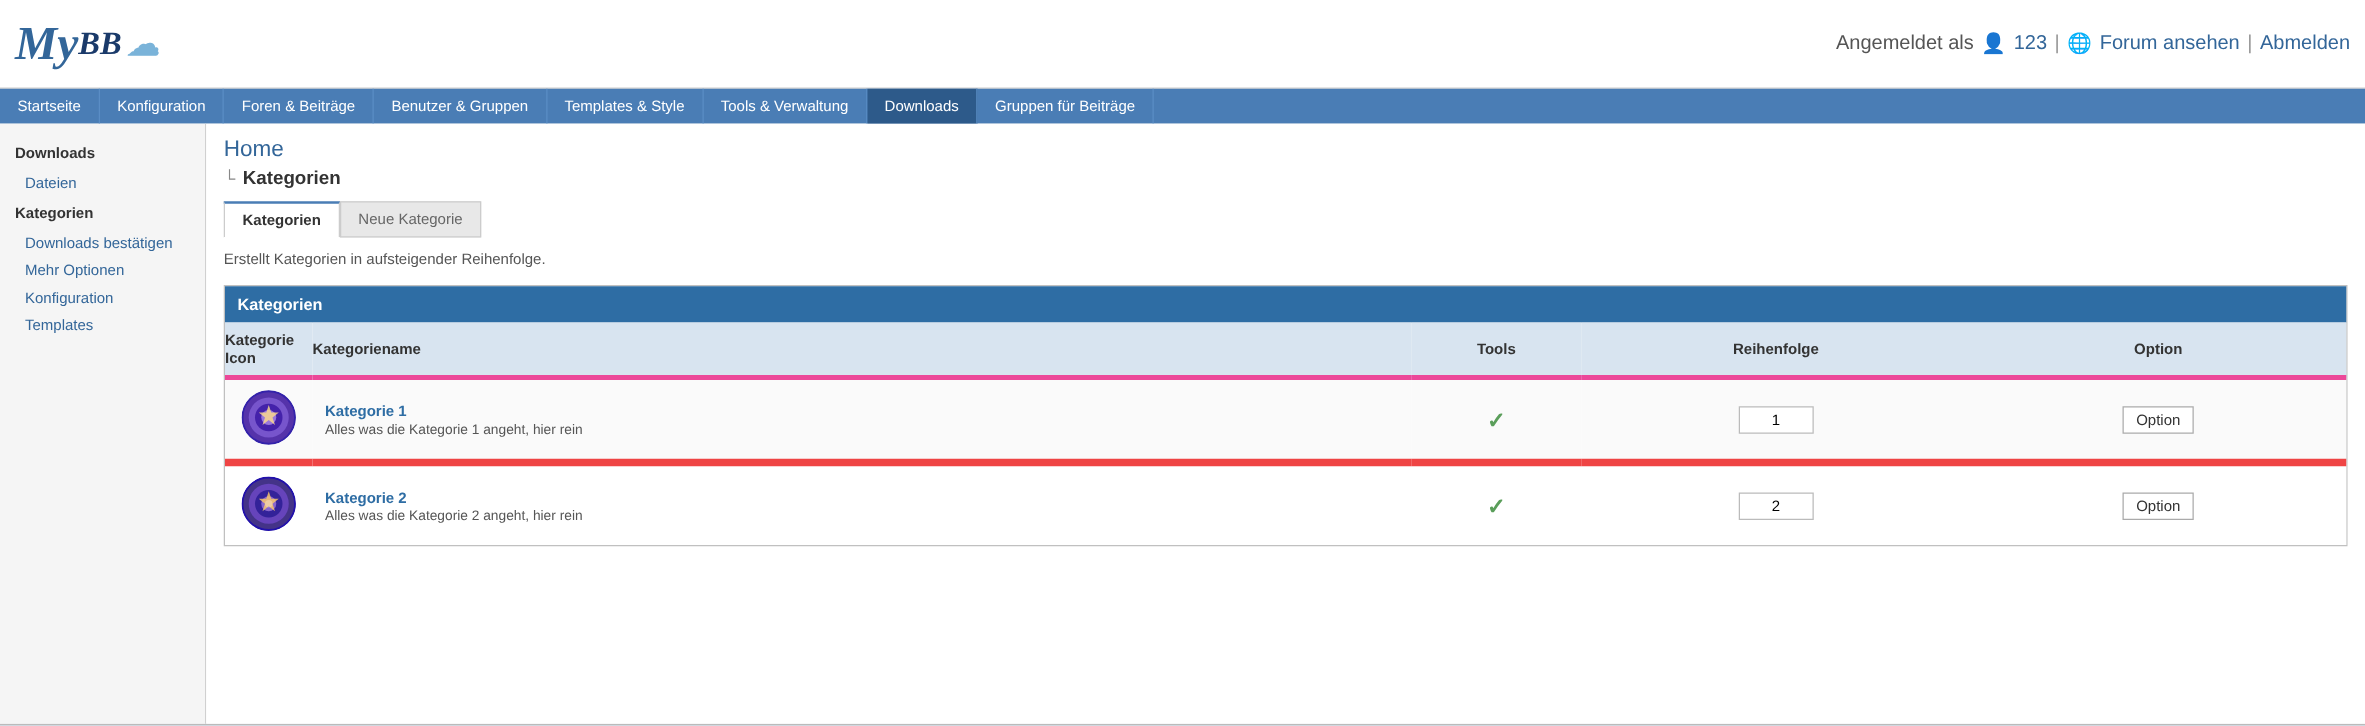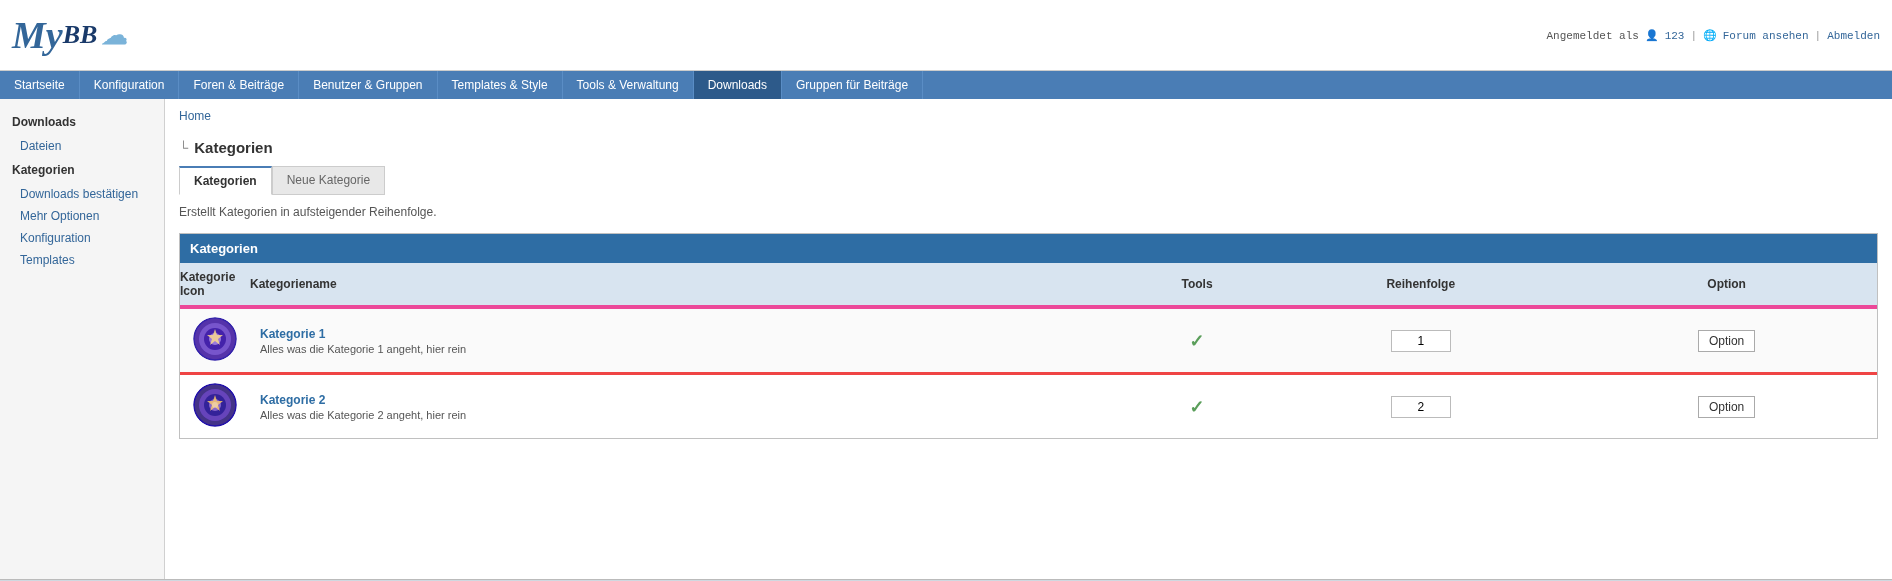--- a/index.html
+++ b/index.html
@@ -1,42 +1,42 @@
 <!DOCTYPE html>
 <html><head>
   <meta charset="utf-8">
   <style>
     * { margin: 0; padding: 0; box-sizing: border-box; }
     body { font-family: Verdana, Arial, sans-serif; font-size: 12px; background: #e8e8e8; min-width: 1892px; }
 
     
     #header { background: white; padding: 8px 12px; border-bottom: 1px solid #ccc; display: flex; align-items: center; justify-content: space-between; height: 71px; }
     #logo { font-size: 36px; font-weight: bold; font-style: italic; color: #336699; font-family: Georgia, serif; display: flex; align-items: center; }
-    #header-right { font-size: 11px; color: #555; display: flex; align-items: flex-end; gap: 6px; font-family: Liberation Mono, monospace; }
+    #header-right { font-size: 16px; color: #555; display: flex; align-items: center; gap: 6px; }
     #header-right a { color: #336699; text-decoration: none; }
 
     
     #navbar { background: #4a7db5; display: flex; align-items: stretch; height: 28px; }
     #navbar .nav-item { color: white; padding: 0 14px; display: flex; align-items: center; font-size: 12px; cursor: pointer; white-space: nowrap; border-right: 1px solid #5a8dc5; }
     #navbar .nav-item:hover, #navbar .nav-item.active { background: #3a6da5; }
     #navbar .nav-item.active { background: #2d5a8a; }
 
     
     #main-wrapper { display: flex; min-height: 480px; background: white; }
 
     
     #sidebar { width: 165px; background: #f5f5f5; border-right: 1px solid #d0d0d0; padding: 10px 0; flex-shrink: 0; }
     #sidebar .sidebar-heading { font-weight: bold; color: #333; padding: 6px 12px; font-size: 12px; }
     #sidebar .sidebar-link { display: block; padding: 4px 20px; color: #336699; text-decoration: none; font-size: 12px; }
 
     
     #content { flex: 1; padding: 10px 14px; background: white; }
 
     
-    .breadcrumb { font-size: 12px; color: #555; margin-bottom: 16px; }
+    .breadcrumb { font-size: 18px; color: #555; margin-bottom: 4px; }
     .breadcrumb a { color: #336699; text-decoration: none; }
 
     
     .page-title { font-size: 15px; font-weight: bold; color: #333; margin-bottom: 10px; display: flex; align-items: center; gap: 6px; }
     .page-title::before { content: '└'; color: #888; font-size: 13px; }
 
     
     .tabs { display: flex; gap: 0; margin-bottom: 6px; }
     .tab { padding: 6px 14px; border: 1px solid #ccc; background: #f0f0f0; cursor: pointer; font-size: 12px; color: #333; text-decoration: none; }
     .tab.active { background: white; border-bottom-color: white; font-weight: bold; color: #333; border-top: 2px solid #4a7db5; }
@@ -45,21 +45,21 @@
     
     .description { font-size: 12px; color: #555; margin-bottom: 10px; padding: 4px 0; }
 
     
     .table-section { border: 1px solid #c0c0c0; }
     .table-header { background: #2e6da4; color: white; padding: 7px 10px; font-size: 13px; font-weight: bold; }
     .data-table { width: 100%; border-collapse: collapse; }
     .data-table thead tr { background: #d8e4f0; }
     .data-table thead th { padding: 7px 0; text-align: left; font-size: 12px; font-weight: bold; color: #333; border-bottom: 4px solid #ec4899; }
     .data-table thead th.center { text-align: center; }
-    .data-table tbody tr { background: white; border-bottom: 3px solid #ef4444; }
+    .data-table tbody tr { background: white; border-bottom: 6px solid #ef4444; }
     .data-table tbody tr:last-child { border-bottom: none; }
     .data-table td { padding: 8px 10px; vertical-align: middle; font-size: 12px; }
     .data-table td.center { text-align: center; }
     .cat-name { color: #2e6da4; font-weight: bold; text-decoration: none; font-size: 12px; }
     .cat-desc { color: #555; font-size: 11px; margin-top: 2px; }
     .check-mark { color: #5a9e5a; font-size: 18px; font-weight: bold; }
     .order-input { width: 60px; text-align: center; border: 1px solid #bbb; padding: 3px 4px; font-size: 12px; }
     .option-btn { padding: 3px 10px; background: white; border: 1px solid #aaa; cursor: pointer; font-size: 12px; color: #333; }
 
     

